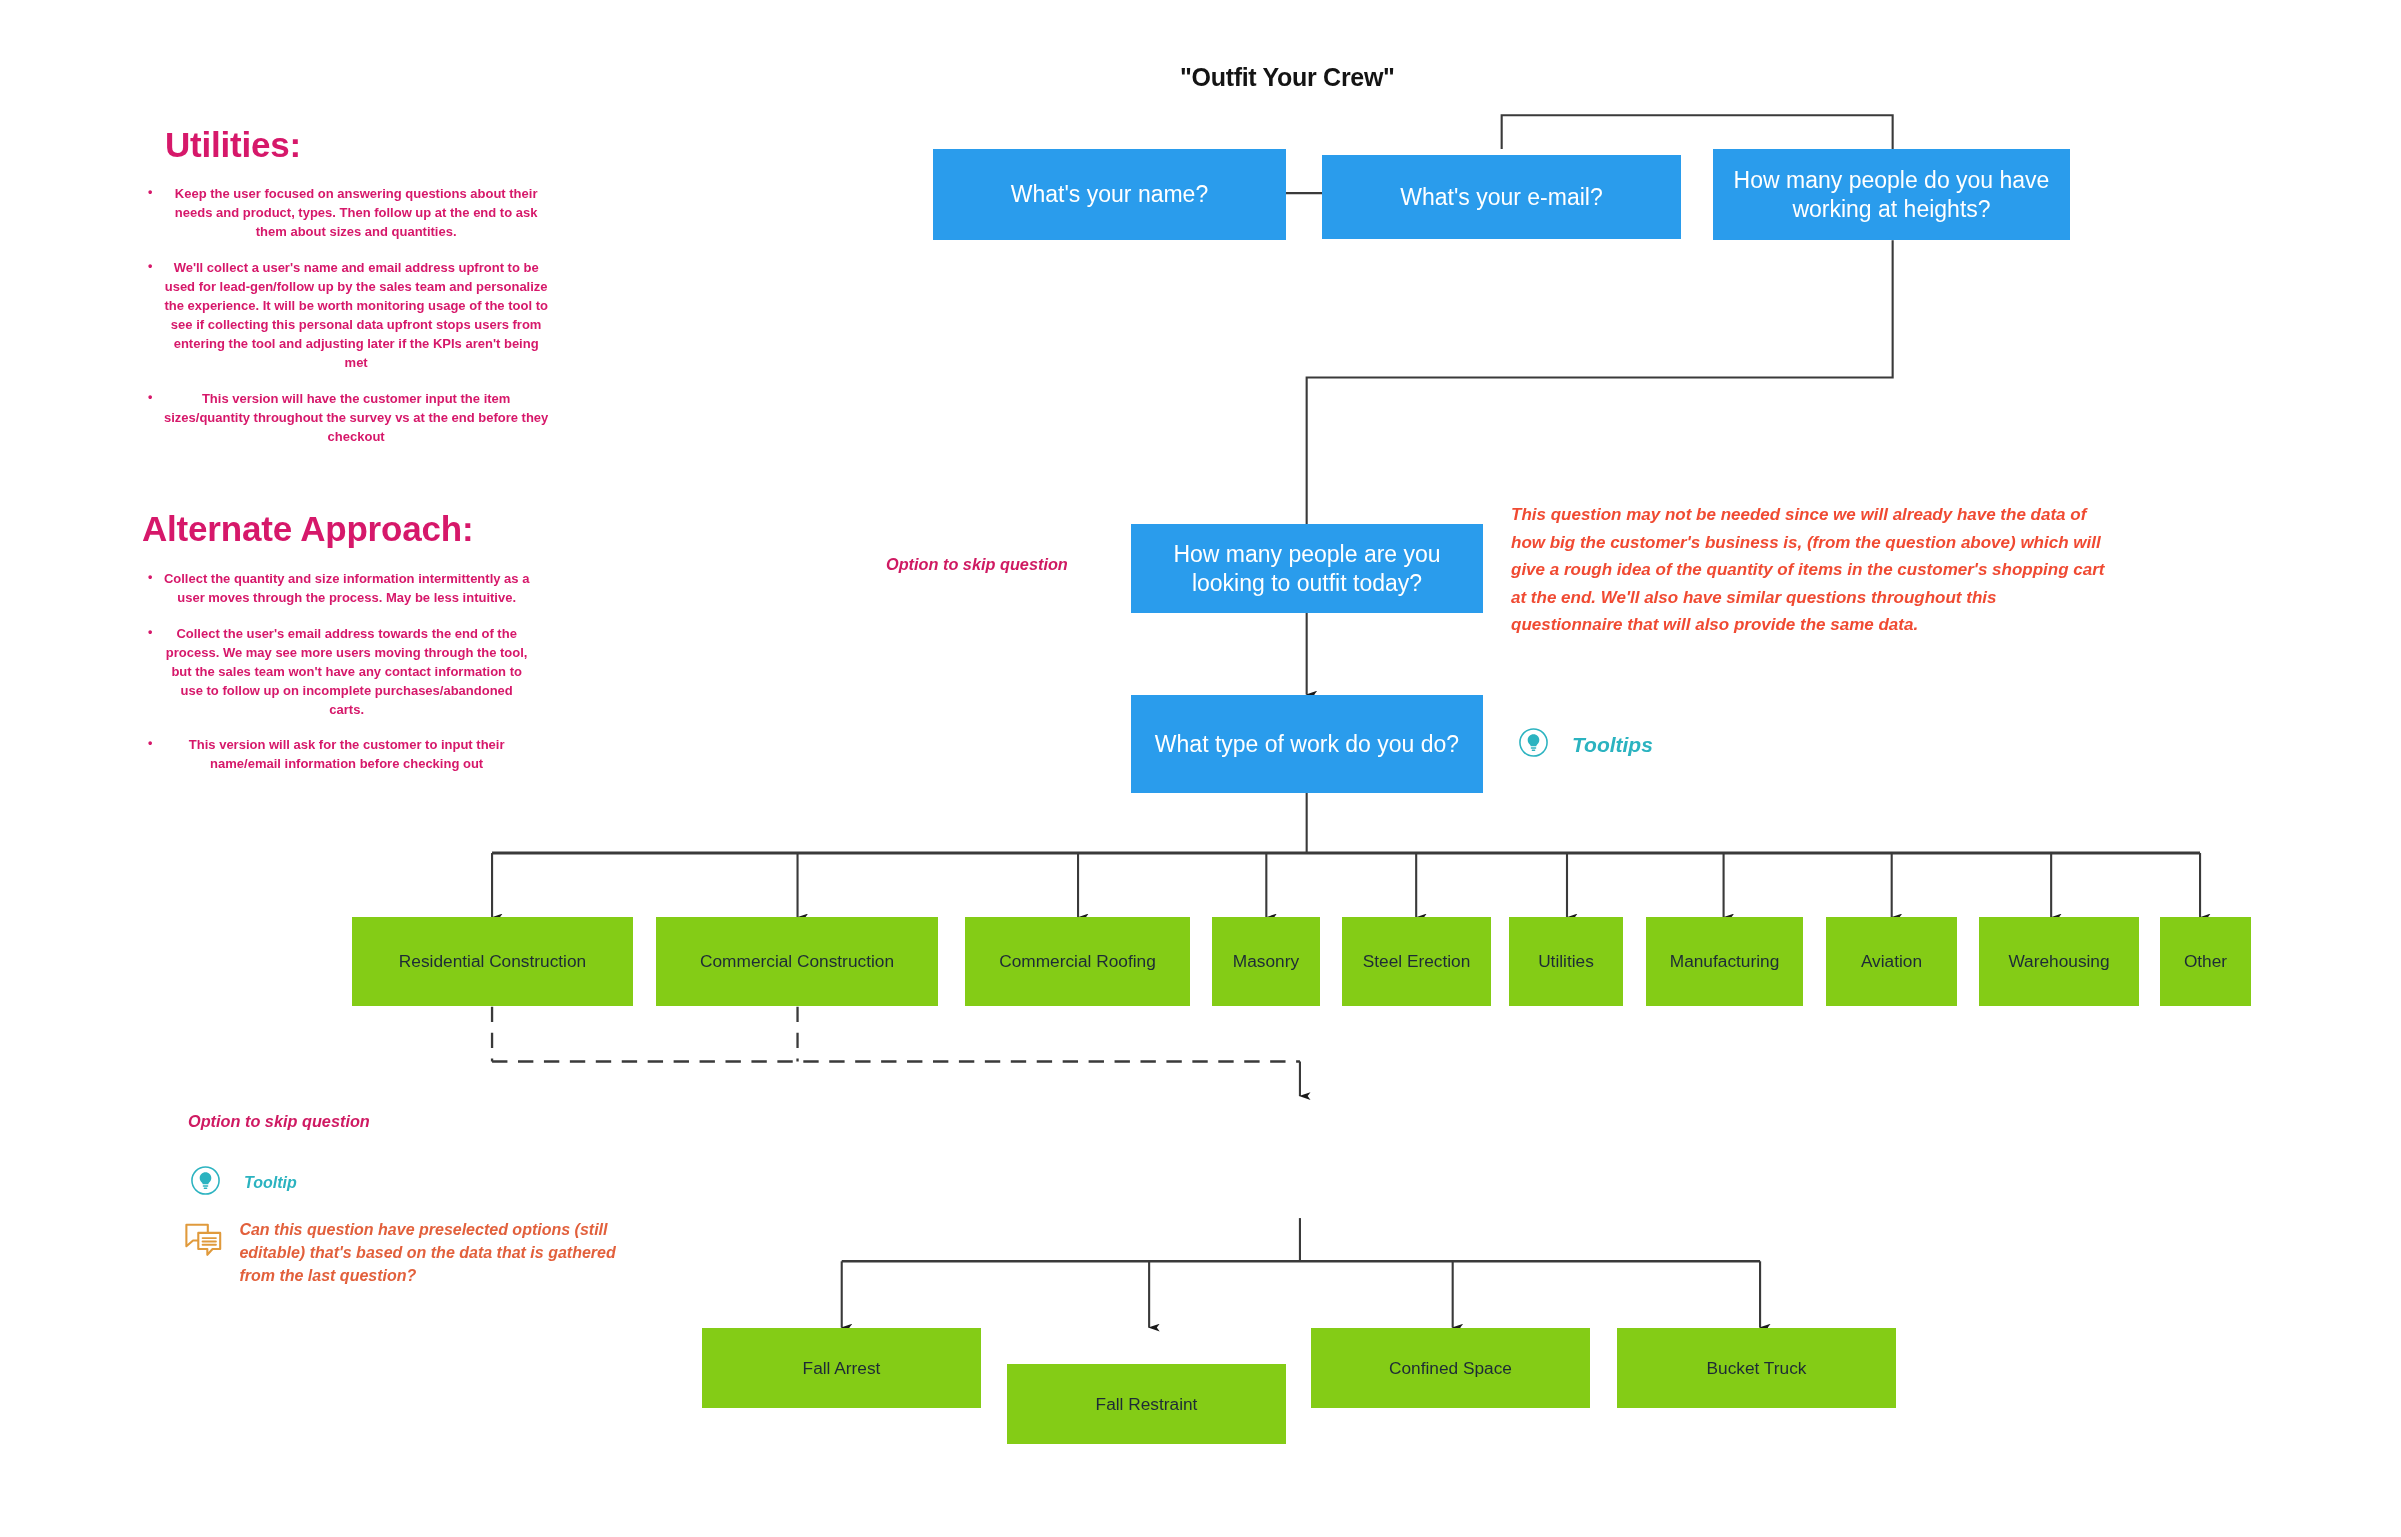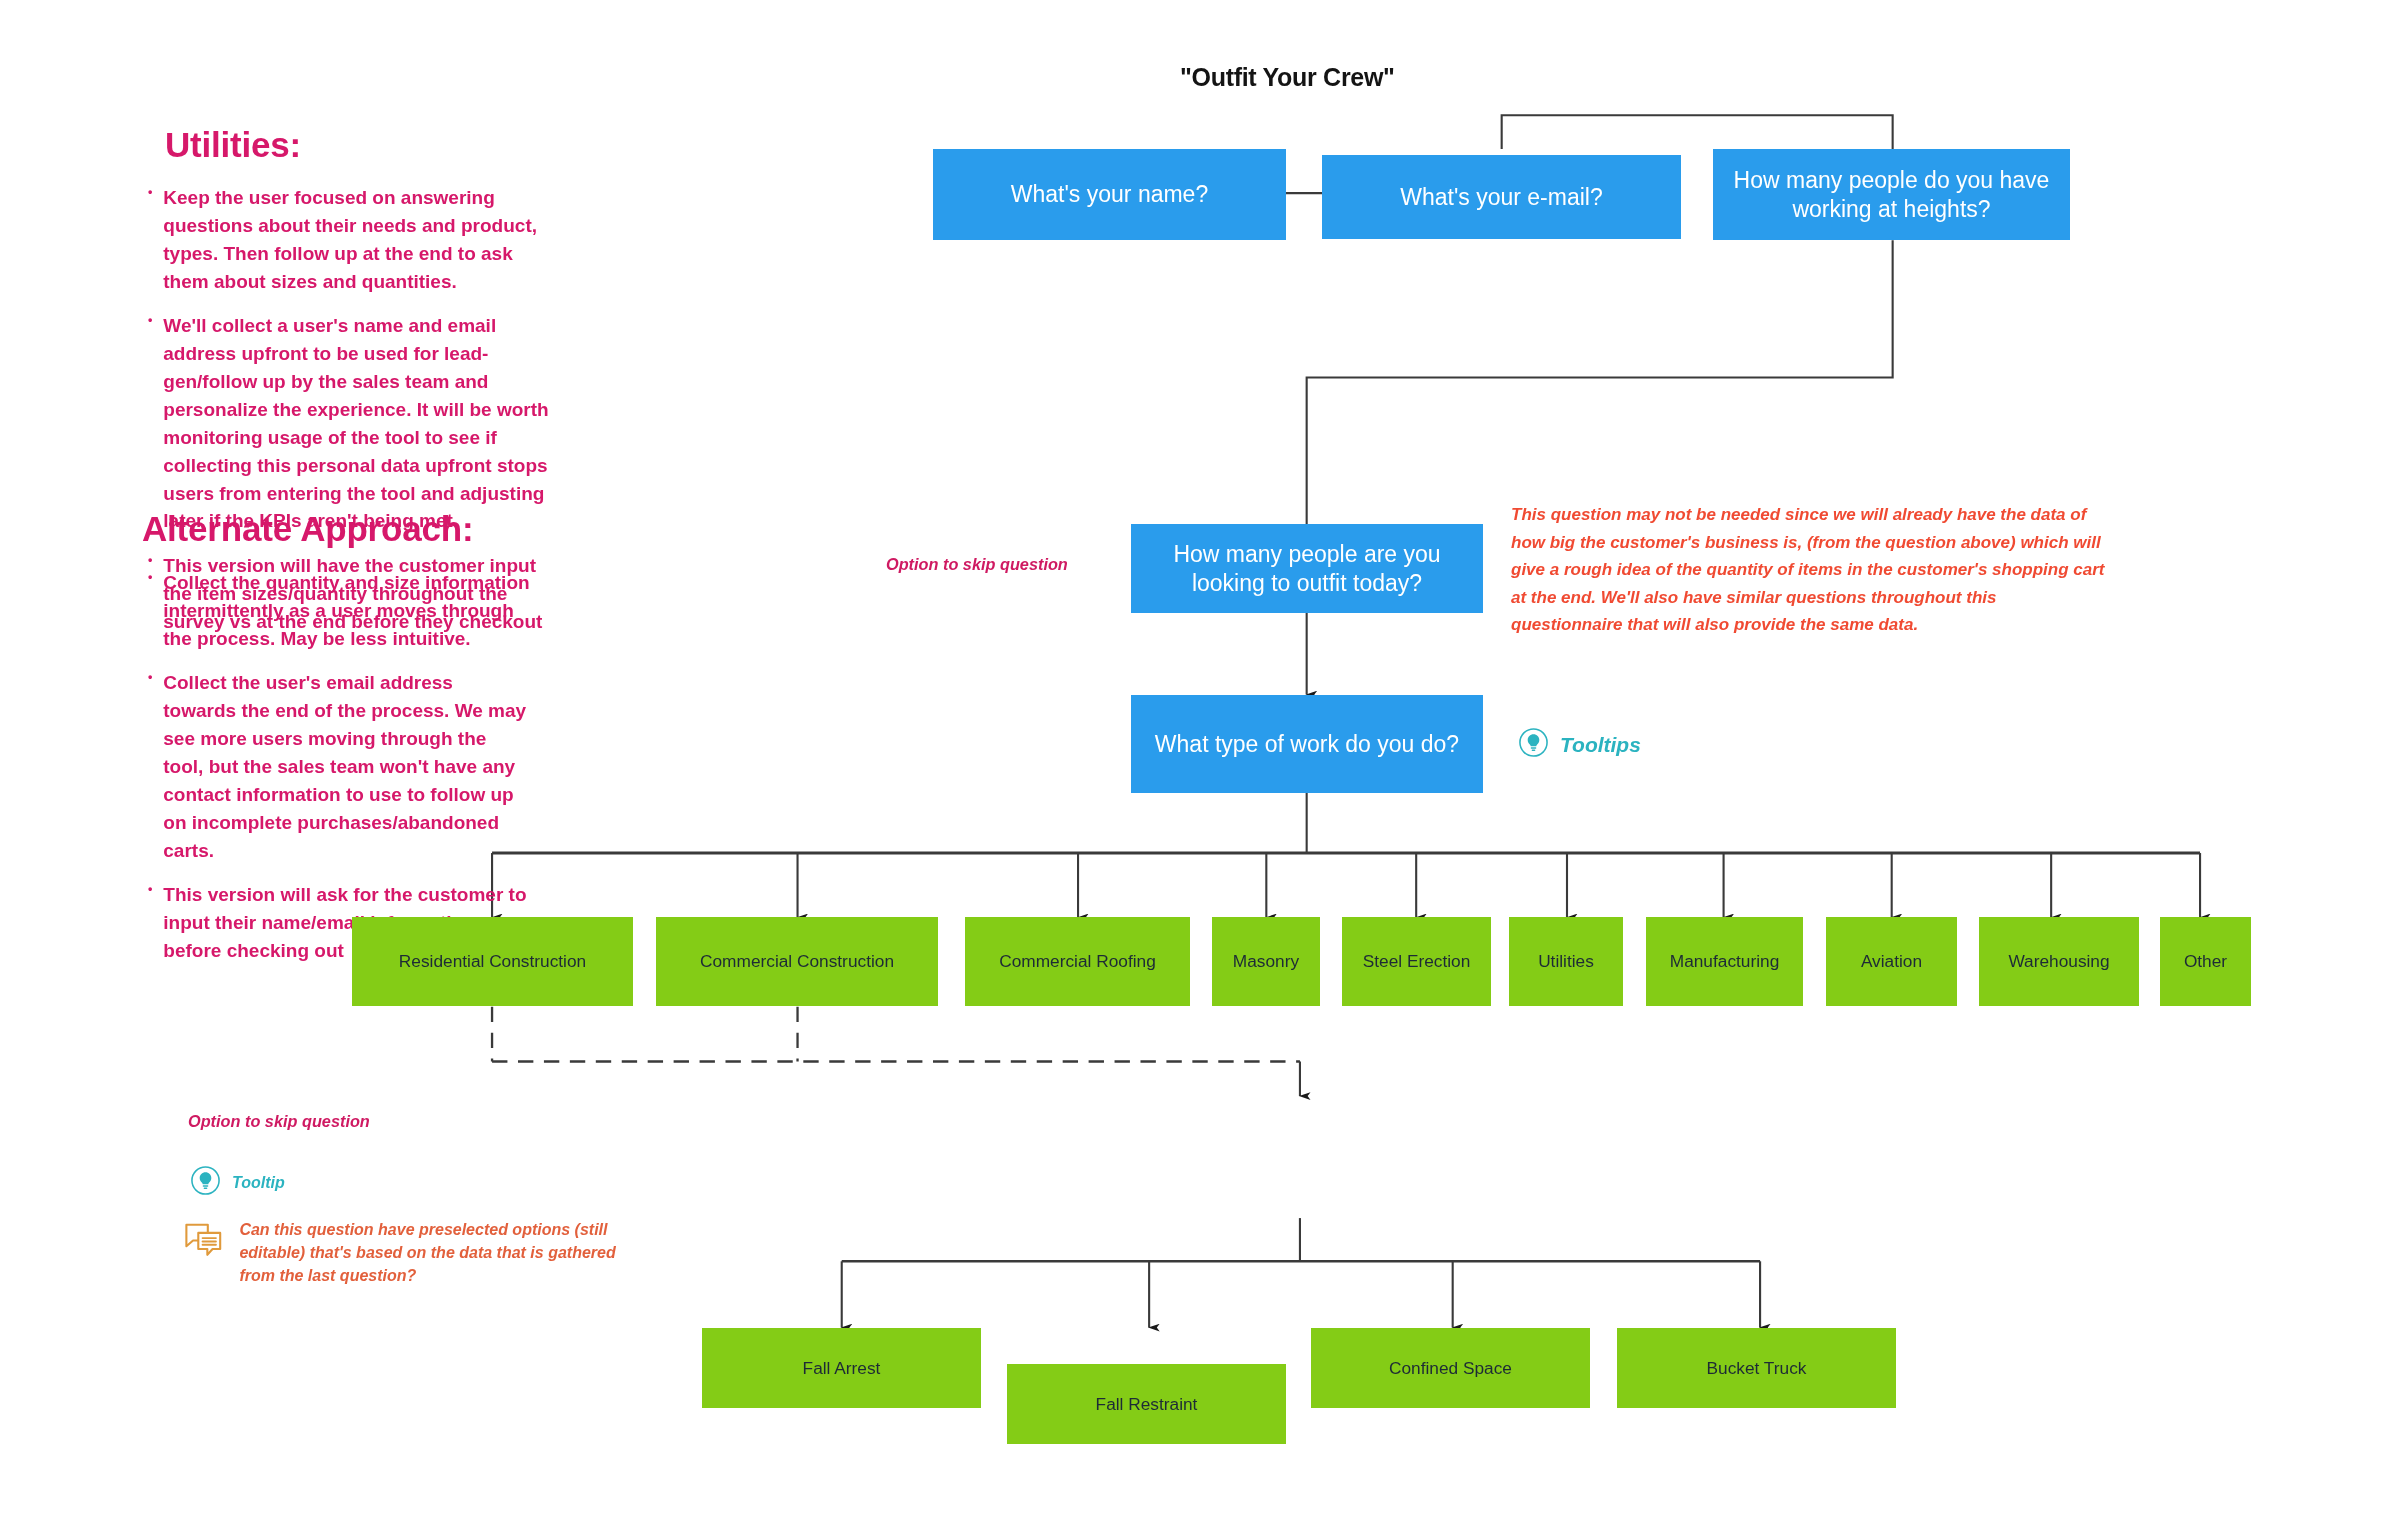--- a/index.html
+++ b/index.html
@@ -28,24 +28,25 @@
     letter-spacing: -0.2px;
   }
   #hypothesis-heading { left: 165px; top: 125px; font-size: 35px; }
   #alternate-heading  { left: 142px; top: 509px; font-size: 35px; }
 
   .bullet-list { list-style: none; }
   .bullet-list li {
     position: relative;
     padding-left: 17.3px;
     color: #d6186a;
-    font-size: 19px;
+    font-size: 13px;
     line-height: 1.47;
     font-weight: bold;
     margin-bottom: 16.3px;
+    text-align: center;
   }
   .bullet-list li:before {
     content: "\2022";
     position: absolute;
     left: 1.9px;
     top: -1px;
     font-size: 12.5px;
   }
   #hypothesis-bullets { left: 146px; top: 184px; width: 403px; }
   #alternate-bullets  { left: 146px; top: 569px; width: 384px; }
@@ -80,21 +81,21 @@
   }
   .anno-pink { color: #cf1a62; font-size: 16.3px; }
   .anno-red  { color: #f04a32; font-size: 17px; line-height: 1.62; }
   .anno-orange { color: #e2603c; font-size: 16px; line-height: 1.45; }
   .tooltip-label {
     color: #2bb3c0;
     font-style: italic;
     font-weight: bold;
   }
 
-  .tip-row { display: flex; align-items: center; gap: 11px; }
+  .tip-row { display: flex; align-items: center; gap: 23px; }
   .comment-row { display: flex; align-items: flex-start; gap: 15.4px; }
 
   #chart-title {
     left: 1180px; top: 63px;
     font-size: 25px;
     font-weight: bold;
     color: #141414;
     letter-spacing: -0.3px;
   }
 </style>

